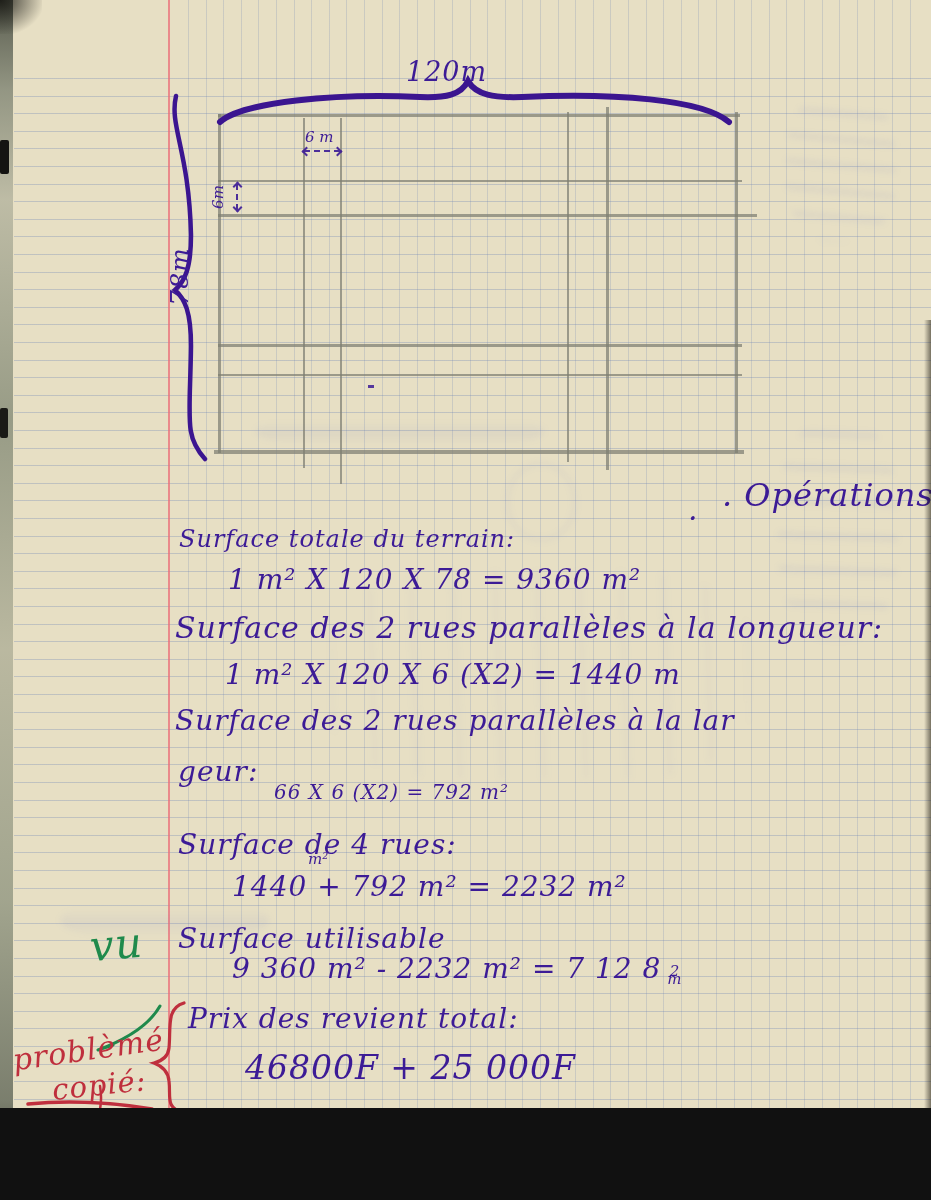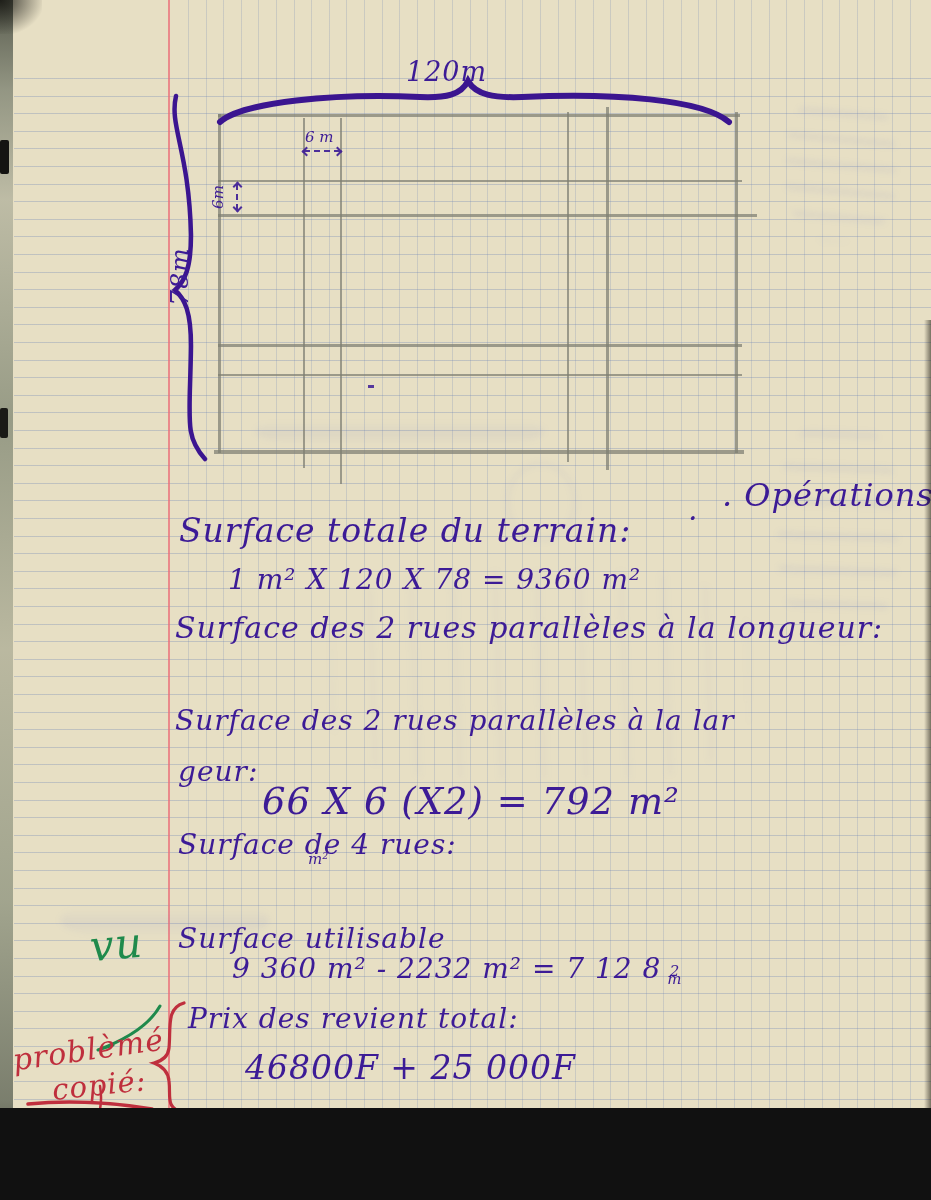--- a/index.html
+++ b/index.html
@@ -111,28 +111,30 @@
   <div class="hw" style="left:406px;top:56px;font-size:27px">120m</div>
   <div class="hw rot" style="left:150px;top:262px;font-size:25px">78m</div>
   <div class="hw sm" style="left:305px;top:128px">6 m</div>
   <div class="dash-h" style="left:304px;top:150px"></div>
   <div class="hw sm rot" style="left:206px;top:188px">6m</div>
   <div class="dash-v" style="left:236px;top:184px"></div>
 
   <div class="hw" style="left:688px;top:492px;font-size:30px">.</div>
   <div class="hw" style="left:722px;top:476px;font-size:32px">. Opérations.</div>
 
-  <div class="hw" style="left:179px;top:511px;font-size:33px">Surface totale du terrain:</div>
+  <div class="hw" style="left:179px;top:525px;font-size:24px">Surface totale du terrain:</div>
   <div class="hw" style="left:228px;top:563px;font-size:28px">1 m² X 120 X 78 = 9360 m²</div>
   <div class="hw" style="left:175px;top:610px;font-size:30px">Surface des 2 rues parallèles à la longueur:</div>
+  <div class="hw" style="left:225px;top:658px;font-size:28px">1 m² X 120 X 6 (X2) = 1440 m</div>
   <div class="hw" style="left:175px;top:704px;font-size:28px">Surface des 2 rues parallèles à la lar</div>
   <div class="hw" style="left:178px;top:755px;font-size:28px">geur:</div>
-  <div class="hw" style="left:262px;top:780px;font-size:37px">66 X 6 (X2) = 792 m²</div>
+  <div class="hw" style="left:274px;top:780px;font-size:20px">66 X 6 (X2) = 792 m²</div>
   <div class="hw" style="left:178px;top:828px;font-size:28px">Surface de 4 rues:</div>
   <div class="hw sm" style="left:308px;top:850px">m²</div>
+  <div class="hw" style="left:232px;top:870px;font-size:28px">1440 + 792 m² = 2232 m²</div>
   <div class="hw" style="left:178px;top:922px;font-size:28px">Surface utilisable</div>
   <div class="hw" style="left:232px;top:952px;font-size:28px"><span>9 360 m² - 2232 m² = 7 12 8</span><span class="stacked"><span>2</span><span>m</span></span></div>
   <div class="hw" style="left:188px;top:1002px;font-size:28px">Prix des revient total:</div>
   <div class="hw" style="left:245px;top:1048px;font-size:33px">46800F + 25 000F</div>
 
   <div class="hw green" style="left:90px;top:920px;font-size:42px;transform:rotate(-5deg)">vu</div>
   <div class="hw red" style="left:12px;top:1032px;font-size:30px;transform:rotate(-8deg)">problèmé</div>
   <div class="hw red" style="left:52px;top:1068px;font-size:29px;transform:rotate(-6deg)">copié:</div>
 
   <div class="edge-left"></div>

